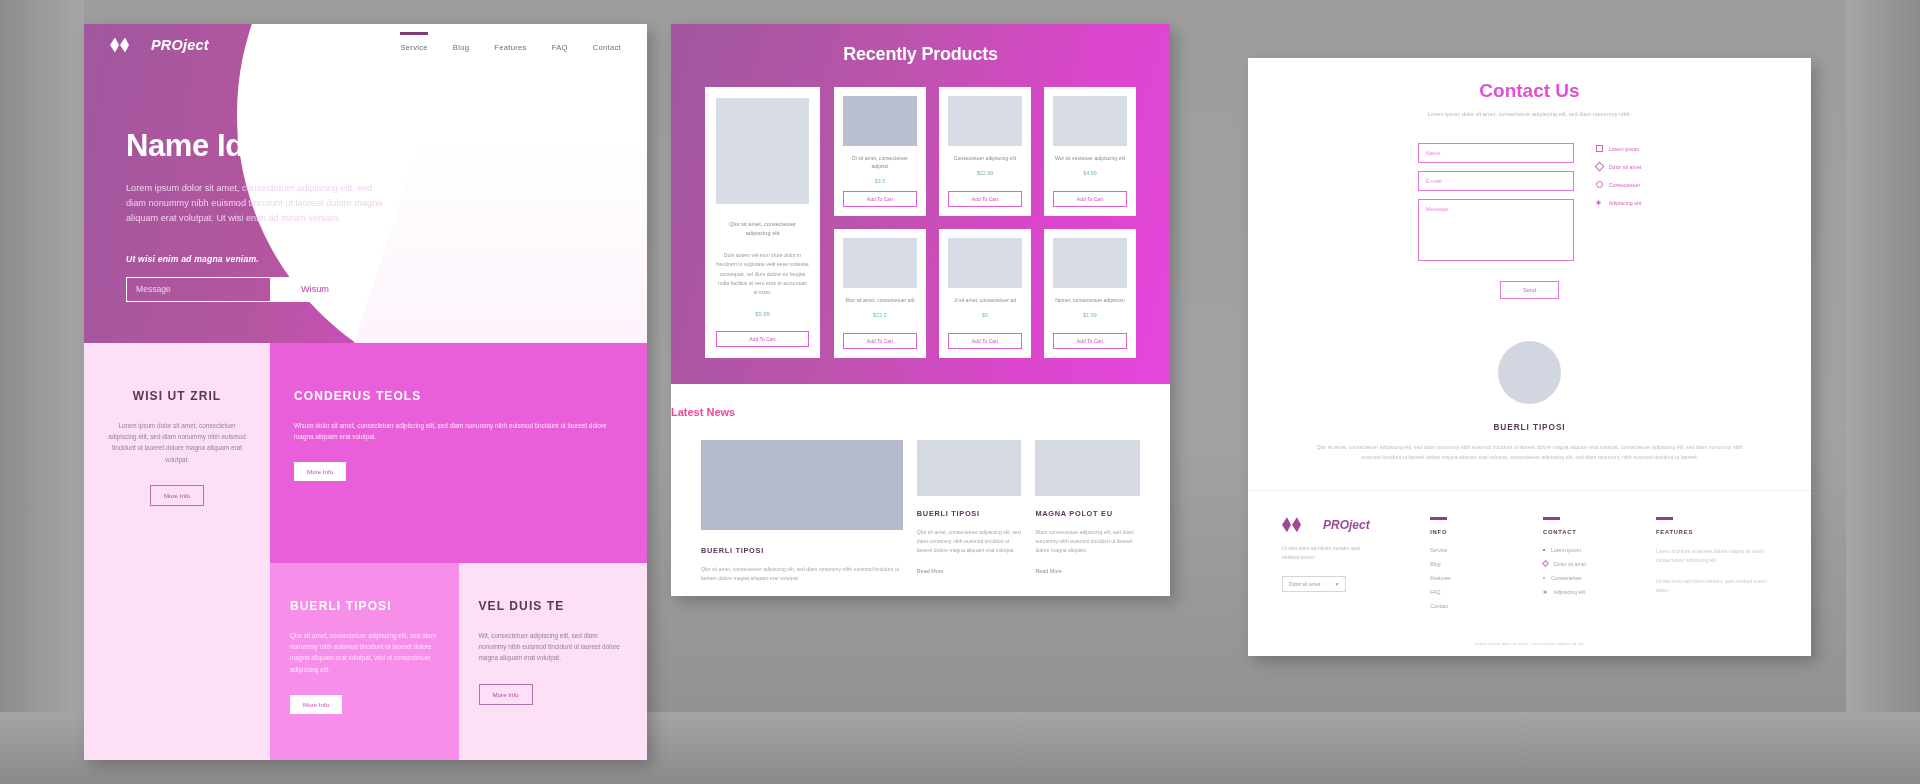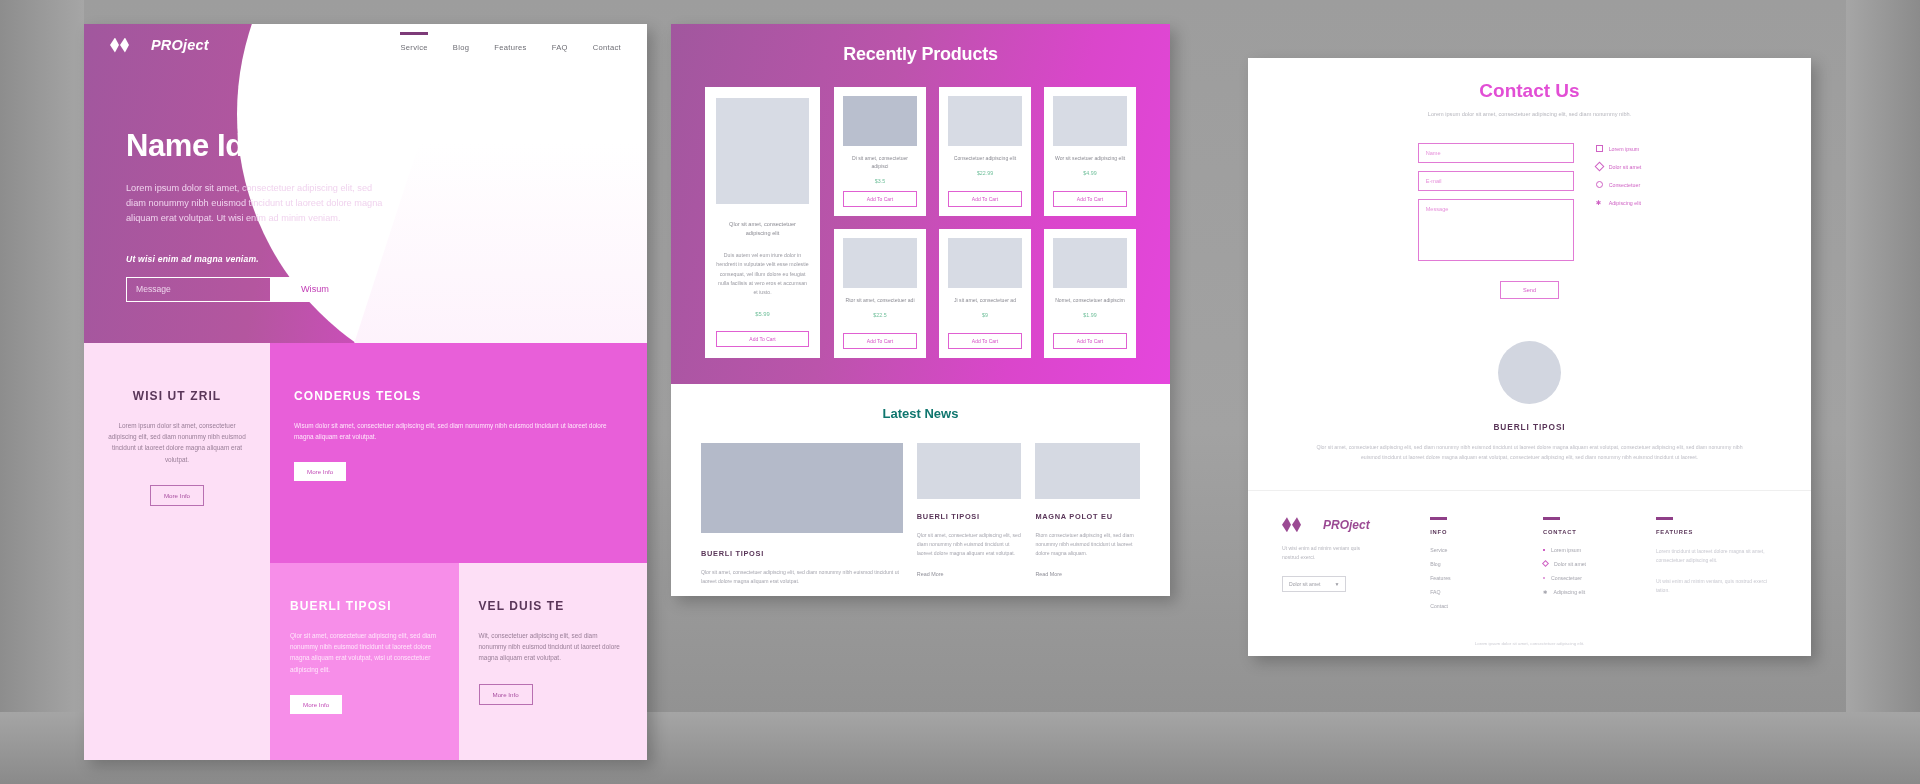--- a/index.html
+++ b/index.html
@@ -96,21 +96,21 @@
   .prod-card { background:#fff; padding:9px; display:flex; flex-direction:column; }
   .prod-card .ph { width:100%; height:50px; background:#b9bfce; }
   .prod-card .ph.lt { background:#d7dbe4; }
   .prod-card .nm { font-size:5.1px; color:#8a8a92; text-align:center; line-height:1.55; margin-top:9px; }
   .prod-card .pr { font-size:5.3px; color:#6fbf9a; text-align:center; margin-top:7px; }
   .atc { margin-top:auto; border:1px solid #e060d2; color:#d451c6; background:transparent;
          font-size:5px; padding:4px 0; width:100%; cursor:pointer; font-family:inherit; }
   .prod-feature .atc { margin-top:14px; }
 
   .news-section { background:#fff; padding:22px 0 28px; }
-  .news-title { text-align:center; color:#0f766e; font-size:13px; font-weight:bold; }
+  .news-title { color:#ec4899; font-size:11px; font-weight:bold; }
   .news-grid { display:grid; grid-template-columns:1.93fr 1fr 1fr; gap:14px; padding:22px 30px 0; }
   .news-hero-ph { width:100%; height:90px; background:#b4bac9; }
   .news-sm-ph   { width:100%; height:56px; background:#d5d9e2; }
   .news-h  { font-size:7.4px; font-weight:bold; color:#5a3659; letter-spacing:.7px; margin-top:16px; }
   .news-sm .news-h { margin-top:13px; }
   .news-p  { font-size:5.1px; color:#a5a5ae; line-height:1.8; margin-top:10px; }
   .news-more { font-size:5.4px; color:#8f8f98; margin-top:13px; cursor:pointer; }
 
   
   #screen-contact { left:1248px; top:24px; width:563px; height:598px;margin-top:34px; }

